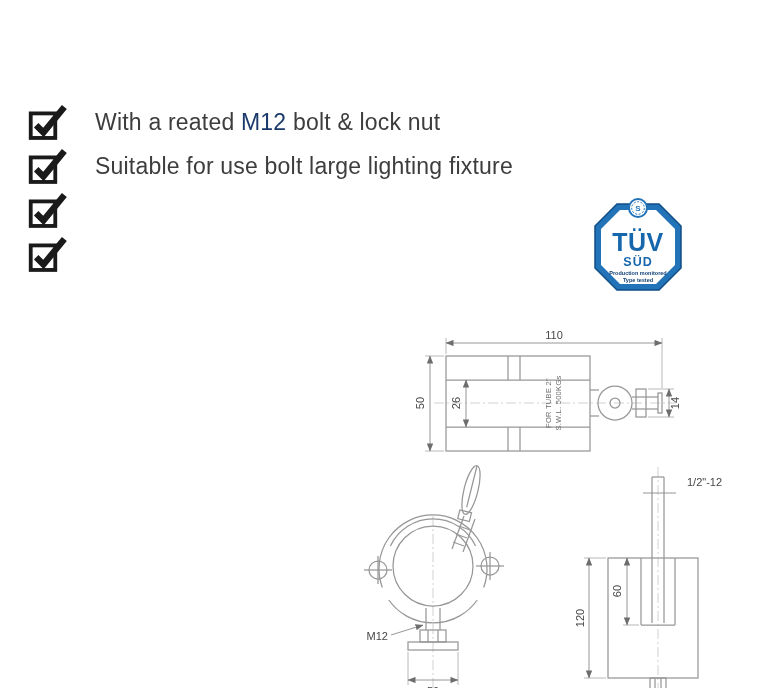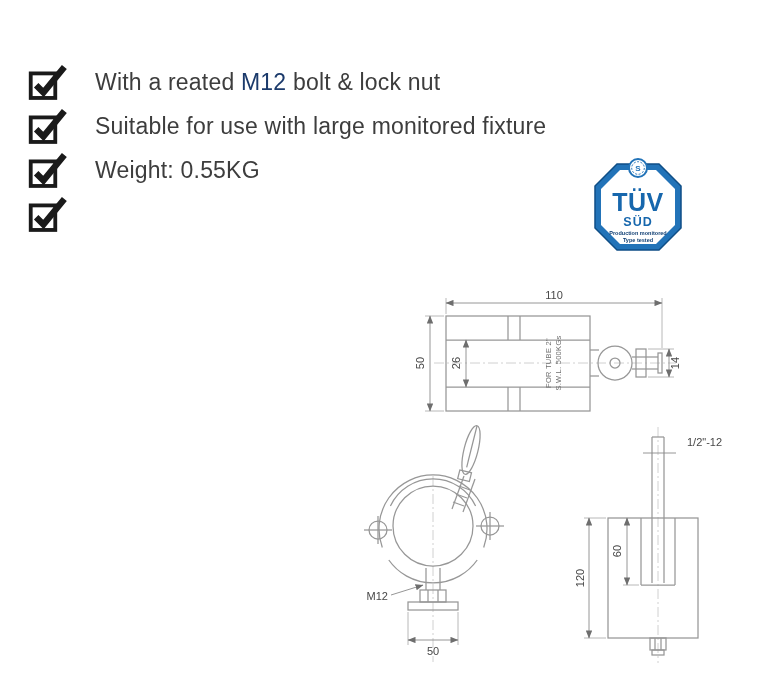--- a/index.html
+++ b/index.html
@@ -1,18 +1,18 @@
 <!DOCTYPE html>
 <html><head>
 <meta charset="utf-8">
 <style>
   * { margin:0; padding:0; box-sizing:border-box; }
   html,body { width:760px; height:688px; }
   body { background:#ffffff; font-family:"Liberation Sans",sans-serif; position:relative; overflow:hidden; }
-  .page { position:absolute; inset:0; background:#ffffff; }
+  .page { position:absolute; inset:0; background:#ffffff;margin-top:40px; }
   .features { position:absolute; left:28px; top:64px; list-style:none; }
   .feature-item { display:flex; align-items:center; gap:27px; margin-bottom:7px; }
   .check-icon svg { display:block; }
   .feature-text { font-size:23px; color:#3d3d3d; letter-spacing:0.2px; white-space:nowrap; }
   .feature-text .hl { color:#1b3a6b; }
   .tuv-badge { position:absolute; left:588px; top:156px; }
   .drawing { position:absolute; }
   .part { stroke:#979797; stroke-width:1.25; fill:none; }
   .dim  { stroke:#8a8a8a; stroke-width:0.9; fill:none; }
   .ext  { stroke:#a6a6a6; stroke-width:0.8; }
@@ -43,30 +43,29 @@
       </span>
       <span class="feature-text"><span>With a reated </span><span class="hl">M12</span><span> bolt &amp; lock nut</span></span>
     </li>
     <li class="feature-item">
       <span class="check-icon">
         <svg viewBox="0 0 44 40" width="40" height="37">
           <rect x="3" y="10" width="27" height="27" fill="#ffffff" stroke="#1a1a1a" stroke-width="4.2"></rect>
           <path d="M9 23 L17 31 L40 3" fill="none" stroke="#1a1a1a" stroke-width="7"></path>
         </svg>
       </span>
-      <span class="feature-text"><span>Suitable for use with large monitored fixture</span><span class="hl"></span><span></span></span>
-    </li>
-    <li class="feature-item">
-      <span class="check-icon">
-        <svg viewBox="0 0 44 40" width="40" height="37">
-          <rect x="3" y="10" width="27" height="27" fill="#ffffff" stroke="#1a1a1a" stroke-width="4.2"></rect>
-          <path d="M9 23 L17 31 L40 3" fill="none" stroke="#1a1a1a" stroke-width="7"></path>
-        </svg>
-      </span>
-      <span class="feature-text"><span>Weight: 0.55KG</span><span class="hl"></span><span></span></span>
+      <span class="feature-text"><span>Suitable for use bolt large lighting fixture</span><span class="hl"></span><span></span></span>
+    </li>
+    <li class="feature-item">
+      <span class="check-icon">
+        <svg viewBox="0 0 44 40" width="40" height="37">
+          <rect x="3" y="10" width="27" height="27" fill="#ffffff" stroke="#1a1a1a" stroke-width="4.2"></rect>
+          <path d="M9 23 L17 31 L40 3" fill="none" stroke="#1a1a1a" stroke-width="7"></path>
+        </svg>
+      </span>
     </li>
     <li class="feature-item">
       <span class="check-icon">
         <svg viewBox="0 0 44 40" width="40" height="37">
           <rect x="3" y="10" width="27" height="27" fill="#ffffff" stroke="#1a1a1a" stroke-width="4.2"></rect>
           <path d="M9 23 L17 31 L40 3" fill="none" stroke="#1a1a1a" stroke-width="7"></path>
         </svg>
       </span>
     </li>
   </ul>

